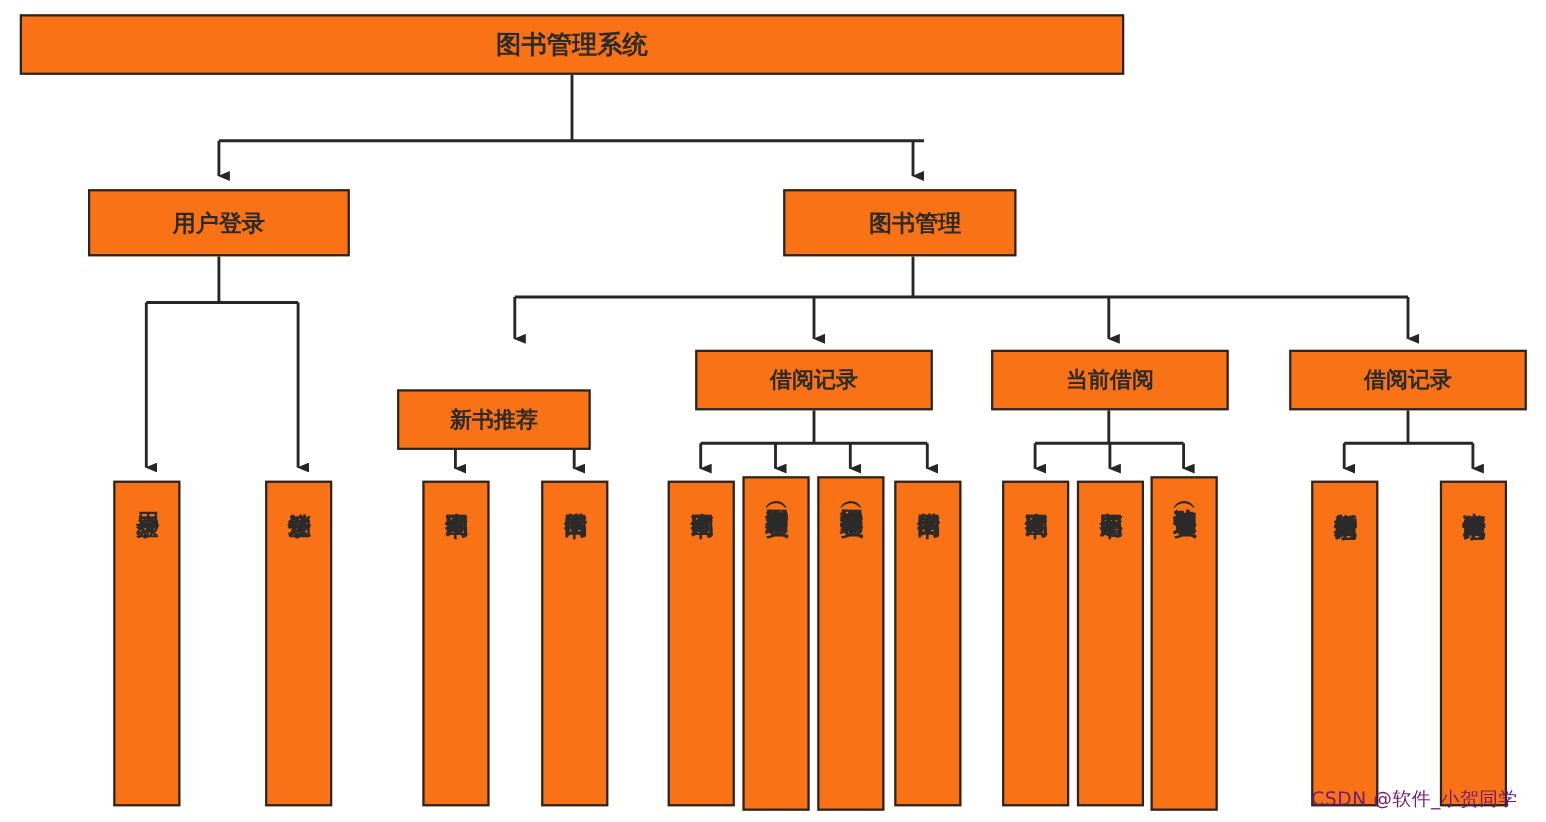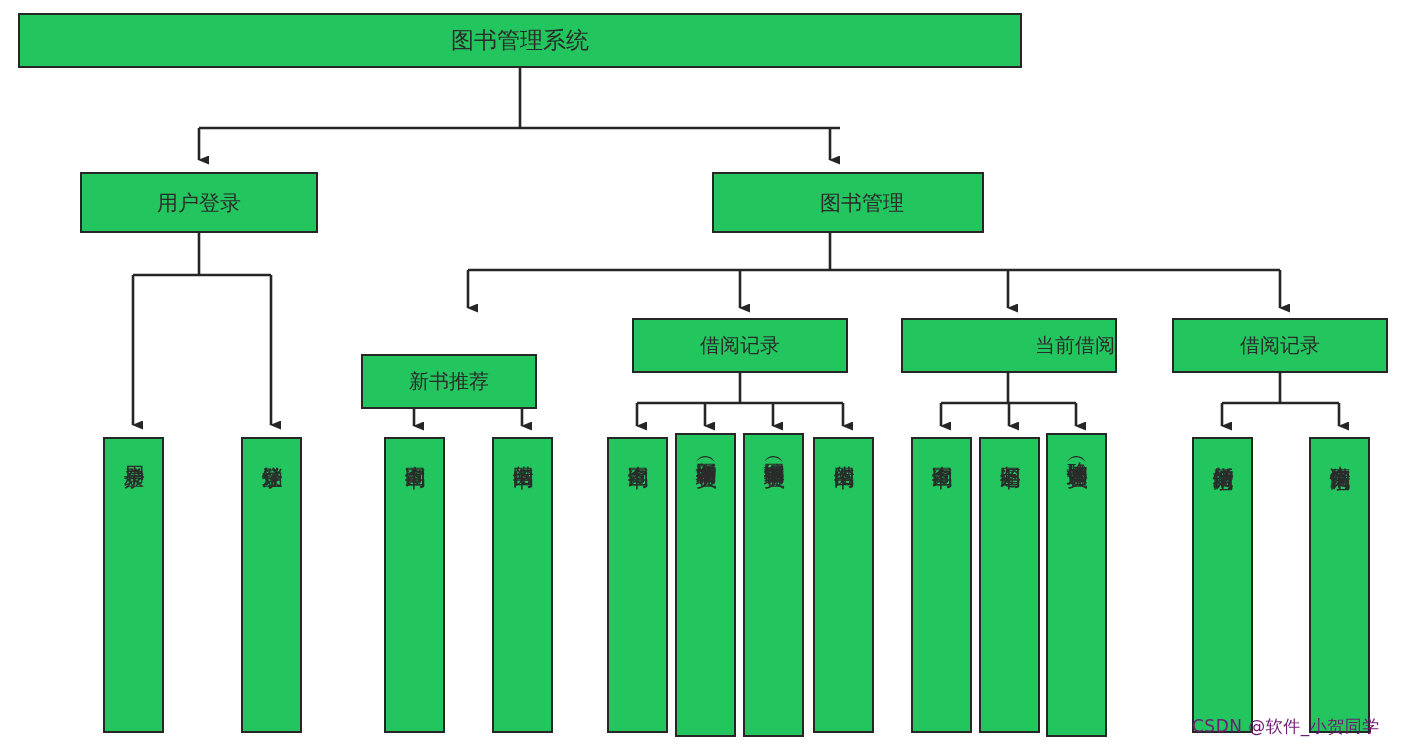--- a/index.html
+++ b/index.html
@@ -21,26 +21,27 @@
     position: absolute;
     left: 0;
     top: 0;
     width: 1405px;
     height: 747px;
     pointer-events: none;
   }
   .node {
     position: absolute;
     box-sizing: border-box;
-    background: #22c55e;
+    background: #f97316;
     border: 2.5px solid #262626;
     display: flex;
     align-items: center;
     justify-content: center;
     color: #2b2b2b;
+    font-weight: bold;
   }
   .node.root {
     font-size: 23px;
   }
   .node.level2 {
     font-size: 21px;
   }
   .node.level3 {
     font-size: 20px;
   }
@@ -124,31 +125,31 @@
     </g>
   </svg>
 
   <div class="node root" style="left:18px; top:13px; width:1004px; height:55px;">
     <span>图书管理系统</span>
   </div>
 
   <div class="node level2" style="left:80px; top:172px; width:238px; height:61px;">
     <span>用户登录</span>
   </div>
-  <div class="node level2" style="left:712px; top:172px; width:272px; height:61px;padding-left:28px;">
+  <div class="node level2" style="left:712px; top:172px; width:212px; height:61px;padding-left:28px;">
     <span>图书管理</span>
   </div>
 
   <div class="node level3" style="left:361px; top:318px; width:176px; height:55px;margin-top:36px;">
     <span>新书推荐</span>
   </div>
   <div class="node level3" style="left:632px; top:318px; width:216px; height:55px;">
     <span>借阅记录</span>
   </div>
-  <div class="node level3" style="left:901px; top:318px; width:216px; height:55px;justify-content:flex-end;">
+  <div class="node level3" style="left:901px; top:318px; width:216px; height:55px;">
     <span>当前借阅</span>
   </div>
   <div class="node level3" style="left:1172px; top:318px; width:216px; height:55px;text-align:right;">
     <span>借阅记录</span>
   </div>
 
   <div class="node leaf" style="left:103px; top:437px; width:61px; height:296px;">
     <span class="vtext">用户登录</span>
   </div>
   <div class="node leaf" style="left:241px; top:437px; width:61px; height:296px;">

